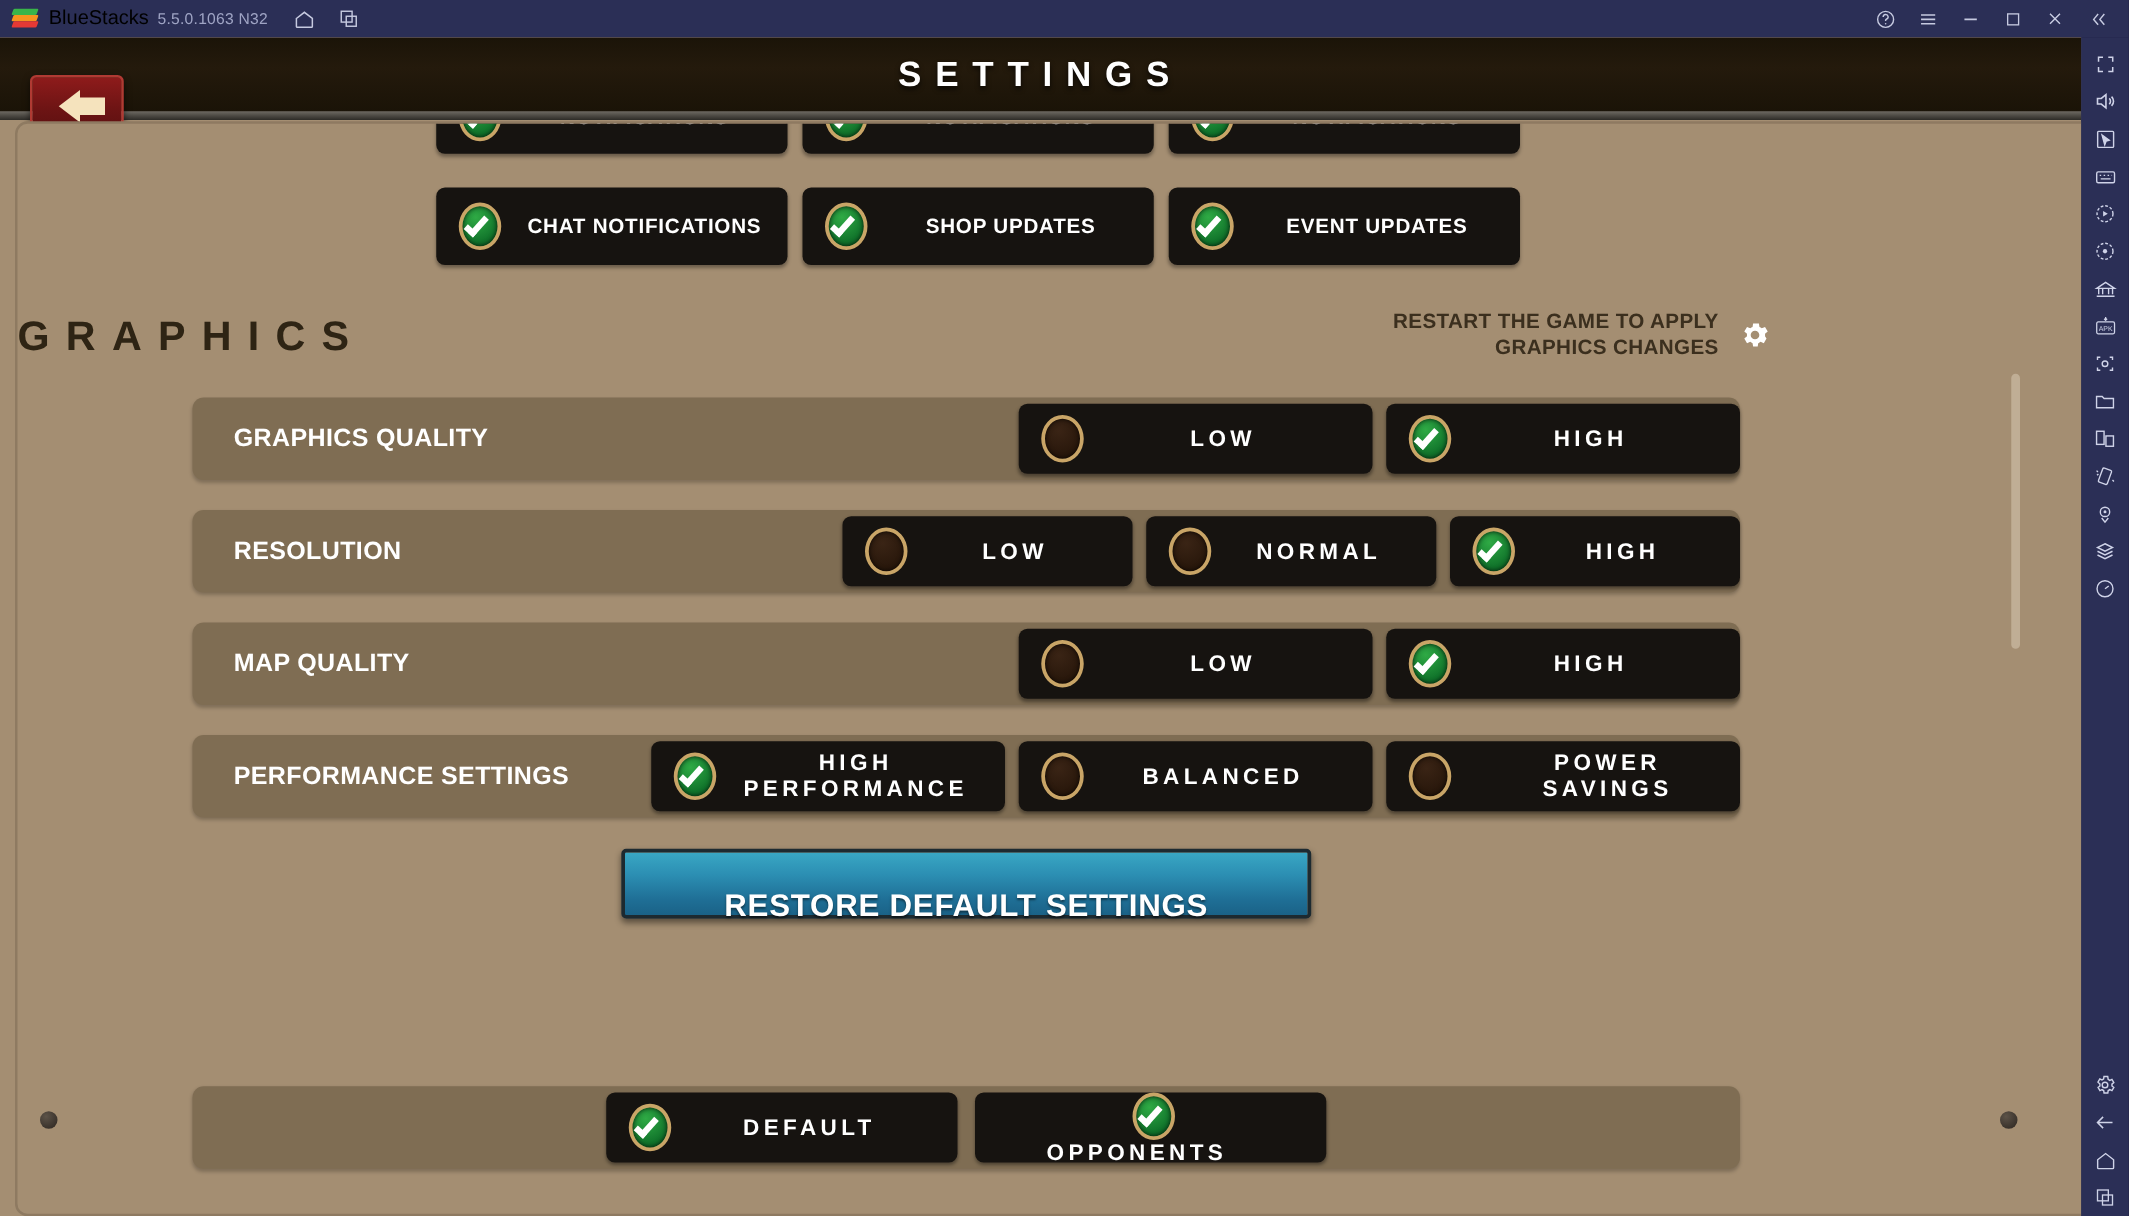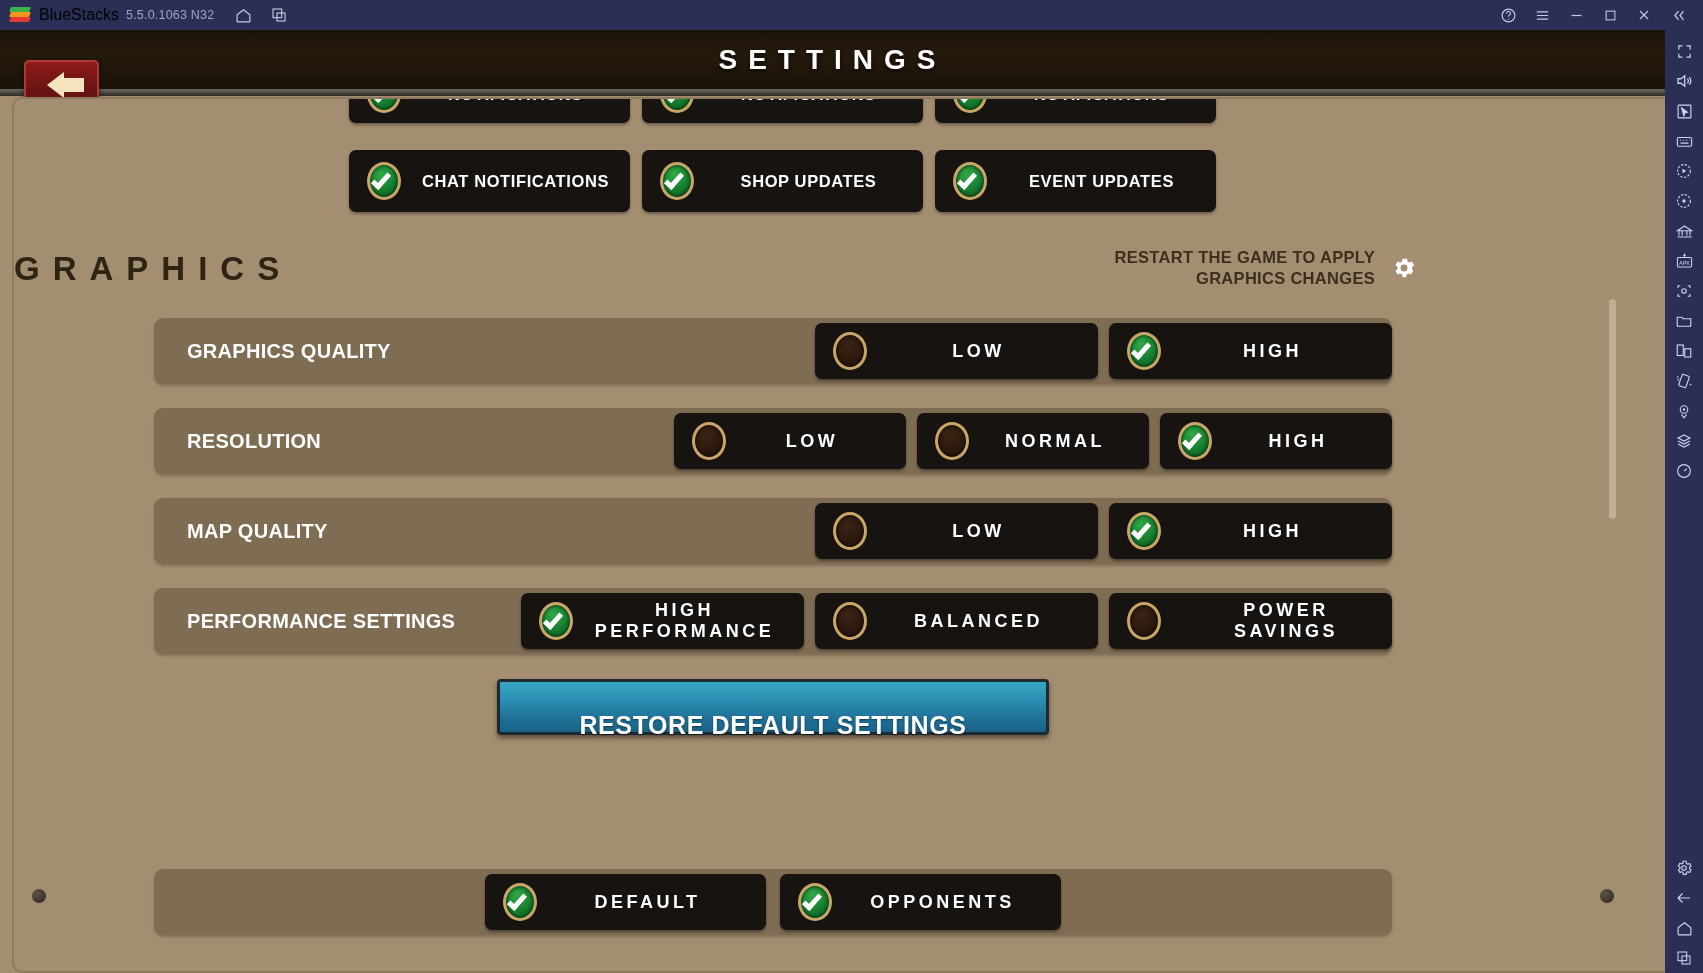--- a/index.html
+++ b/index.html
@@ -450,21 +450,21 @@
 
         <div class="row" style="top:770px; height:66px;">
           <div class="opts" style="margin:0 auto; gap:14px; padding:0;">
             <div class="opt" style="width:281px;">
               <div class="mark on">
                   <div class="ring"></div>
                   <div class="tick"></div>
                 </div>
               <div class="opt-label">DEFAULT</div>
             </div>
-            <div class="opt" style="width:281px;">
+            <div class="opt" style="width:281px;flex-direction:column;">
               <div class="mark on">
                   <div class="ring"></div>
                   <div class="tick"></div>
                 </div>
               <div class="opt-label">OPPONENTS</div>
             </div>
           </div>
         </div>
 
         <div class="scrollbar"></div>

